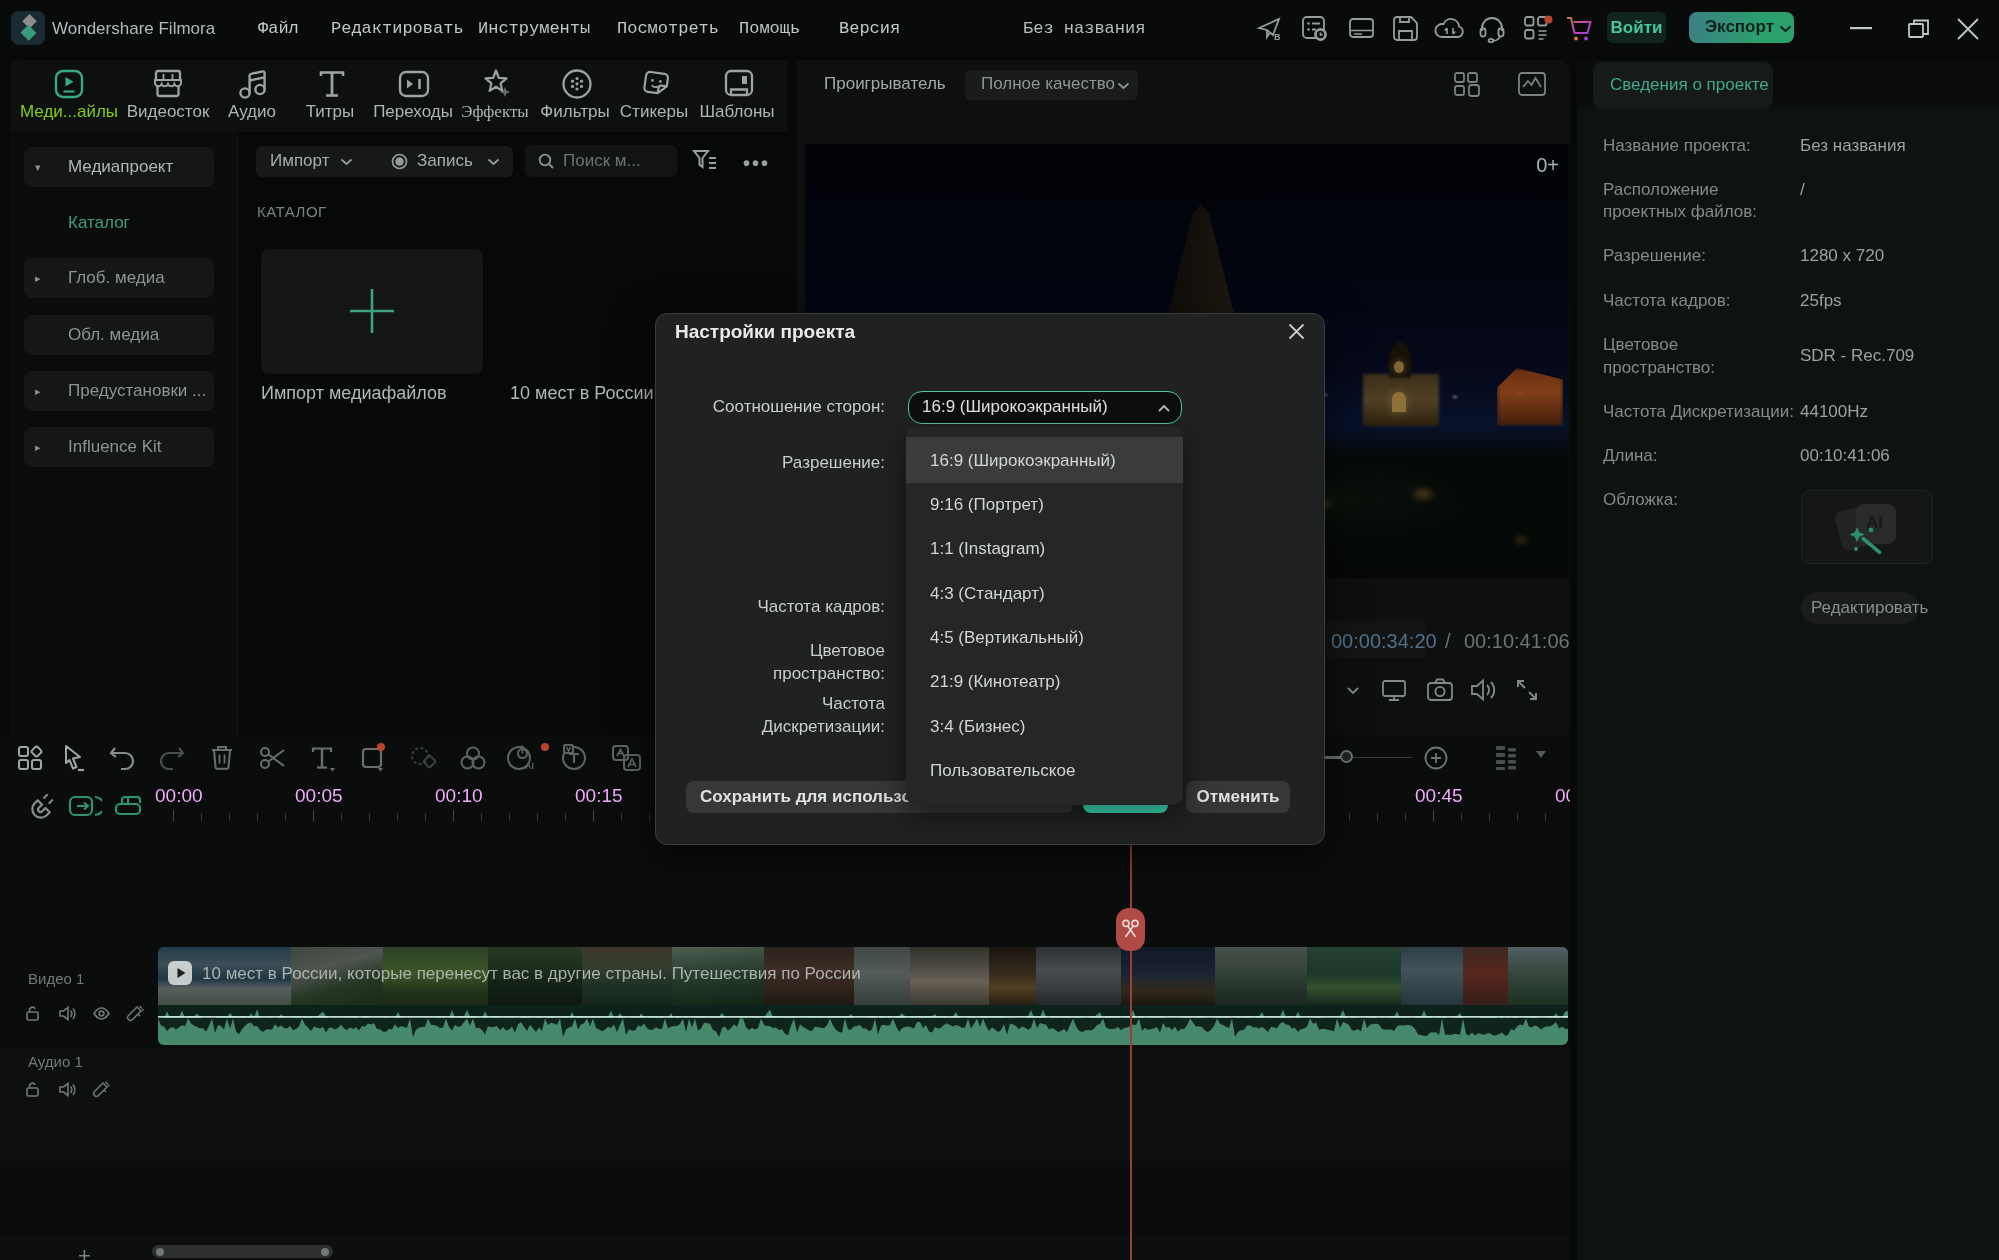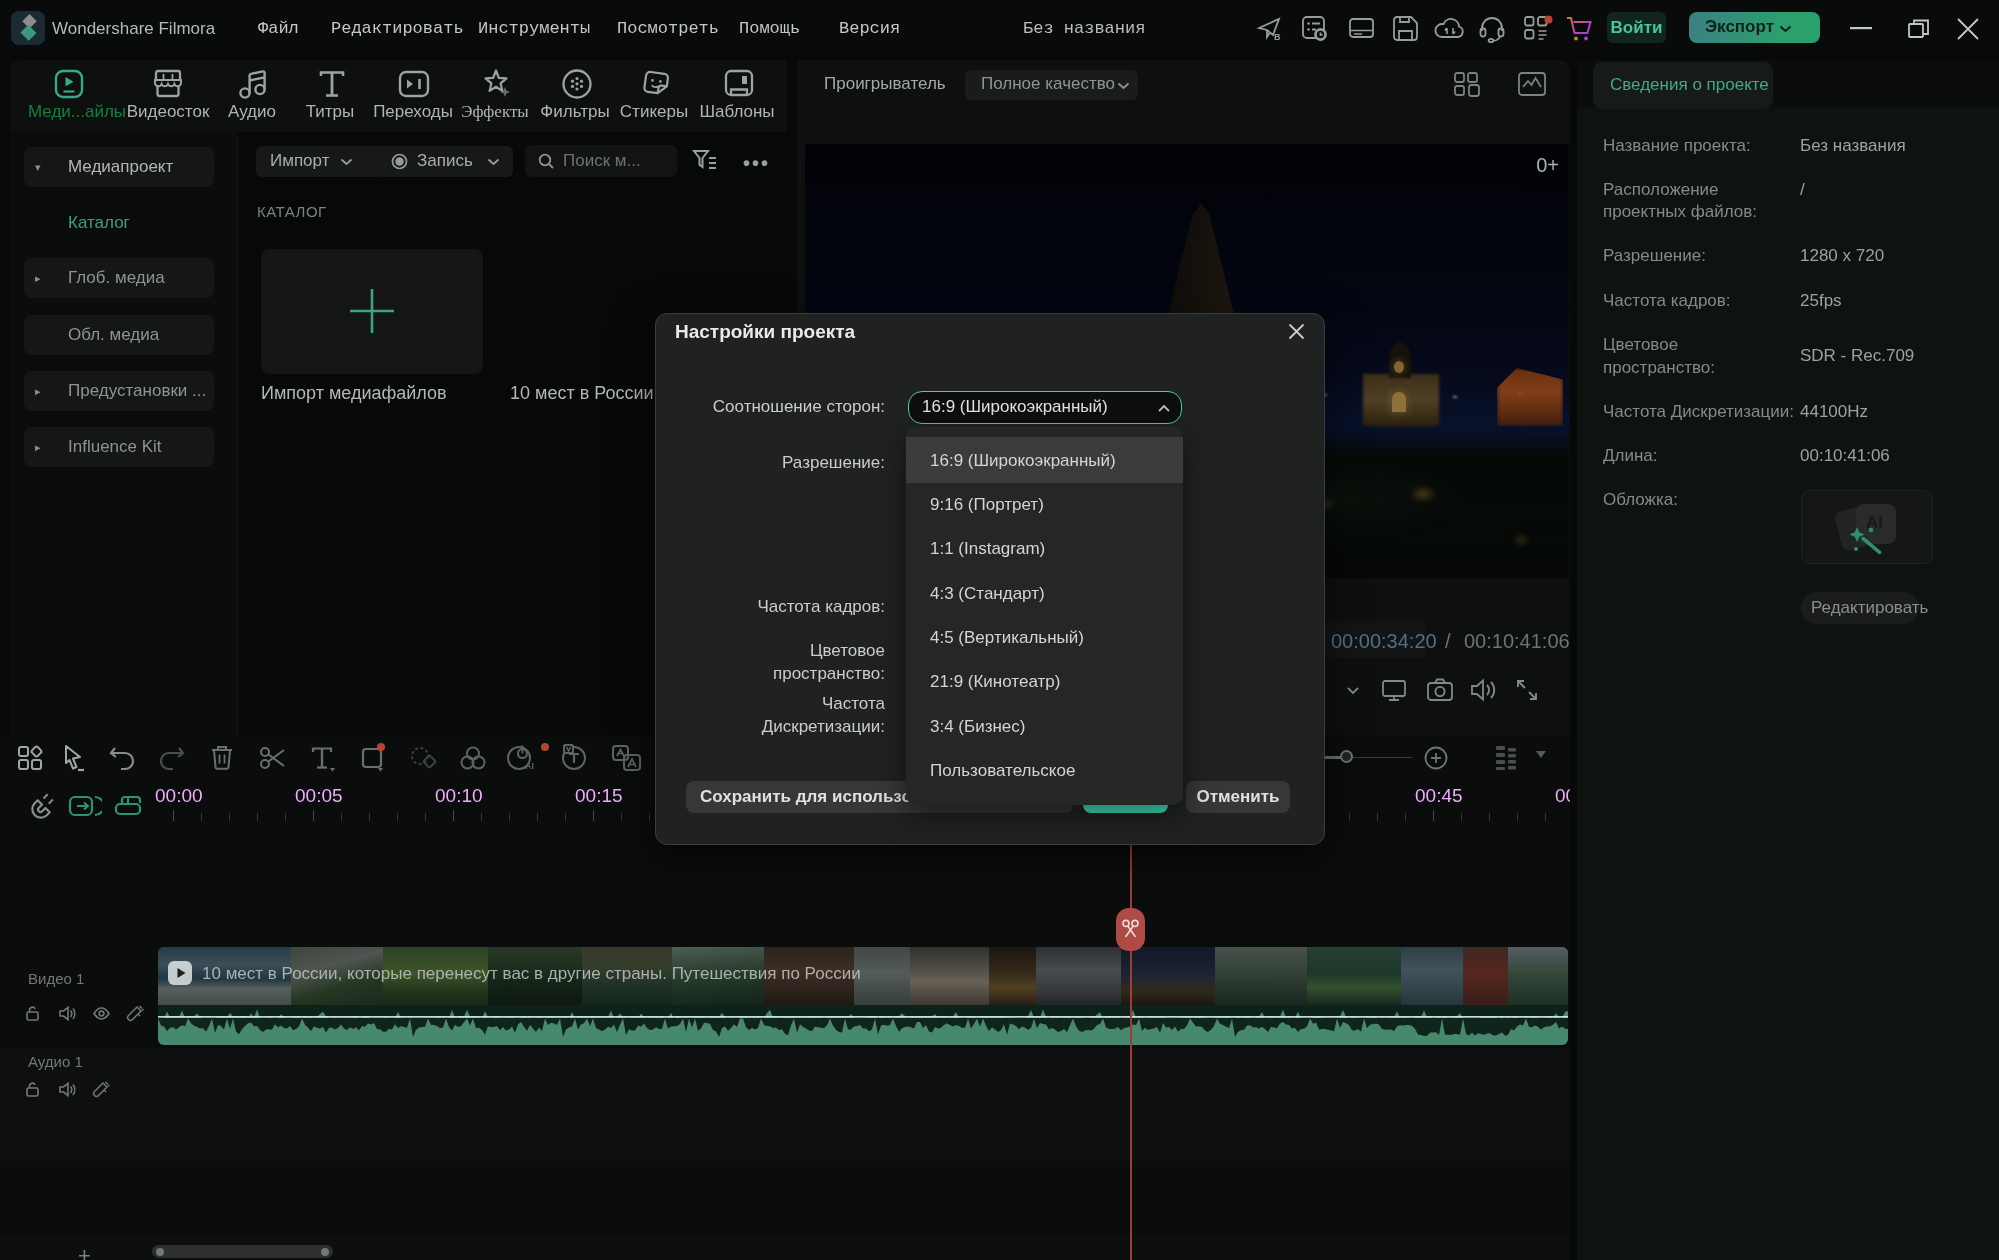--- a/index.html
+++ b/index.html
@@ -102,21 +102,21 @@
             <stop offset="0.55" stop-color="#c144b4"></stop>
             <stop offset="1" stop-color="#9c3ed6"></stop>
           </linearGradient>
         </defs>
       <path d="M2 3 h4 l3.5 15 h13 l3-11 h-17"></path>
       <path d="M13 10.5 h7" stroke-width="2.2"></path>
       <circle cx="11" cy="23.5" r="2" fill="#c77b32" stroke="none"></circle>
         <circle cx="21" cy="23.5" r="2" fill="#a83ecb" stroke="none"></circle>
     </svg>
     <div class="abs" style="left:1607px;top:12px;width:59px;height:31px;background:#12241e;border-radius:6px;text-align:center;line-height:31px;font-size:17px;font-weight:bold;color:#46c79e;">Войти</div>
-    <div class="abs" style="left:1689px;top:12px;width:131px;height:31px;background:linear-gradient(100deg,#3c7f86,#2aa06c 70%);border-radius:8px;">
+    <div class="abs" style="left:1689px;top:12px;width:105px;height:31px;background:linear-gradient(100deg,#3c7f86,#2aa06c 70%);border-radius:8px;">
       <span class="abs" style="left:16px;top:5px;font-size:17px;font-weight:bold;color:#102119;">Экспорт</span>
       <svg class="ico" style="left:90px;top:13px" width="13" height="8" viewBox="0 0 13 8" fill="none" stroke="#102119" stroke-width="2">
           <path d="M1.5 1.5 l5 4.5 l5-4.5"></path>
         </svg>
     </div>
     <svg class="ico" style="left:1850px;top:27px" width="22" height="3" viewBox="0 0 22 3">
         <rect width="22" height="2.2" fill="#c2c6c4"></rect>
       </svg>
     <svg class="ico" style="left:1907px;top:18px" width="26" height="22" viewBox="0 0 26 22" fill="none" stroke="#c2c6c4" stroke-width="1.8">
       <rect x="2" y="6" width="14" height="13" rx="1"></rect>
@@ -128,21 +128,21 @@
   </div>
   <div id="leftpanel" class="abs">
     <div class="abs" style="left:0;top:72px;width:227px;height:603px;background:#0b0d0c;"></div>
     <div class="abs" style="left:227px;top:72px;width:550px;height:603px;background:#070908;"></div>
 
     <svg class="ico" style="left:41px;top:8px" width="36" height="32" viewBox="0 0 36 32" fill="none" stroke="#35aa87" stroke-width="2.4">
       <rect x="5" y="3" width="26" height="26" rx="7"></rect>
       <path d="M14.5 9 l8 4.8 l-8 4.8 Z" fill="#35aa87" stroke="none"></path>
       <path d="M12.5 23.5 h11" stroke-width="2.2"></path>
     </svg>
-    <div class="tablabel" style="left:59px;color:#15803d;margin-left:8px;">Меди...айлы</div>
+    <div class="tablabel" style="left:59px;color:#84cc16;">Меди...айлы</div>
 
     <svg class="ico" style="left:141px;top:8px" width="34" height="32" viewBox="0 0 34 32" fill="none" stroke="#9ea3a1" stroke-width="2.3">
       <path d="M5 12 V5 a2 2 0 0 1 2-2 h20 a2 2 0 0 1 2 2 v7"></path>
       <path d="M4 12 h26 v3 a3.4 3.4 0 0 1 -6.6 1 a3.4 3.4 0 0 1 -6.4 0 a3.4 3.4 0 0 1 -6.4 0 A3.4 3.4 0 0 1 4 15 Z" stroke-width="2"></path>
       <path d="M6.5 19 v7 a2 2 0 0 0 2 2 h17 a2 2 0 0 0 2-2 v-7"></path>
       <path d="M12.5 12 v-6 m9 6 v-6" stroke-width="1.8"></path>
     </svg>
     <div class="tablabel" style="left:158px;">Видеосток</div>
 
     <svg class="ico" style="left:226px;top:7px" width="34" height="34" viewBox="0 0 34 34" fill="none" stroke="#9ea3a1" stroke-width="2.4">

